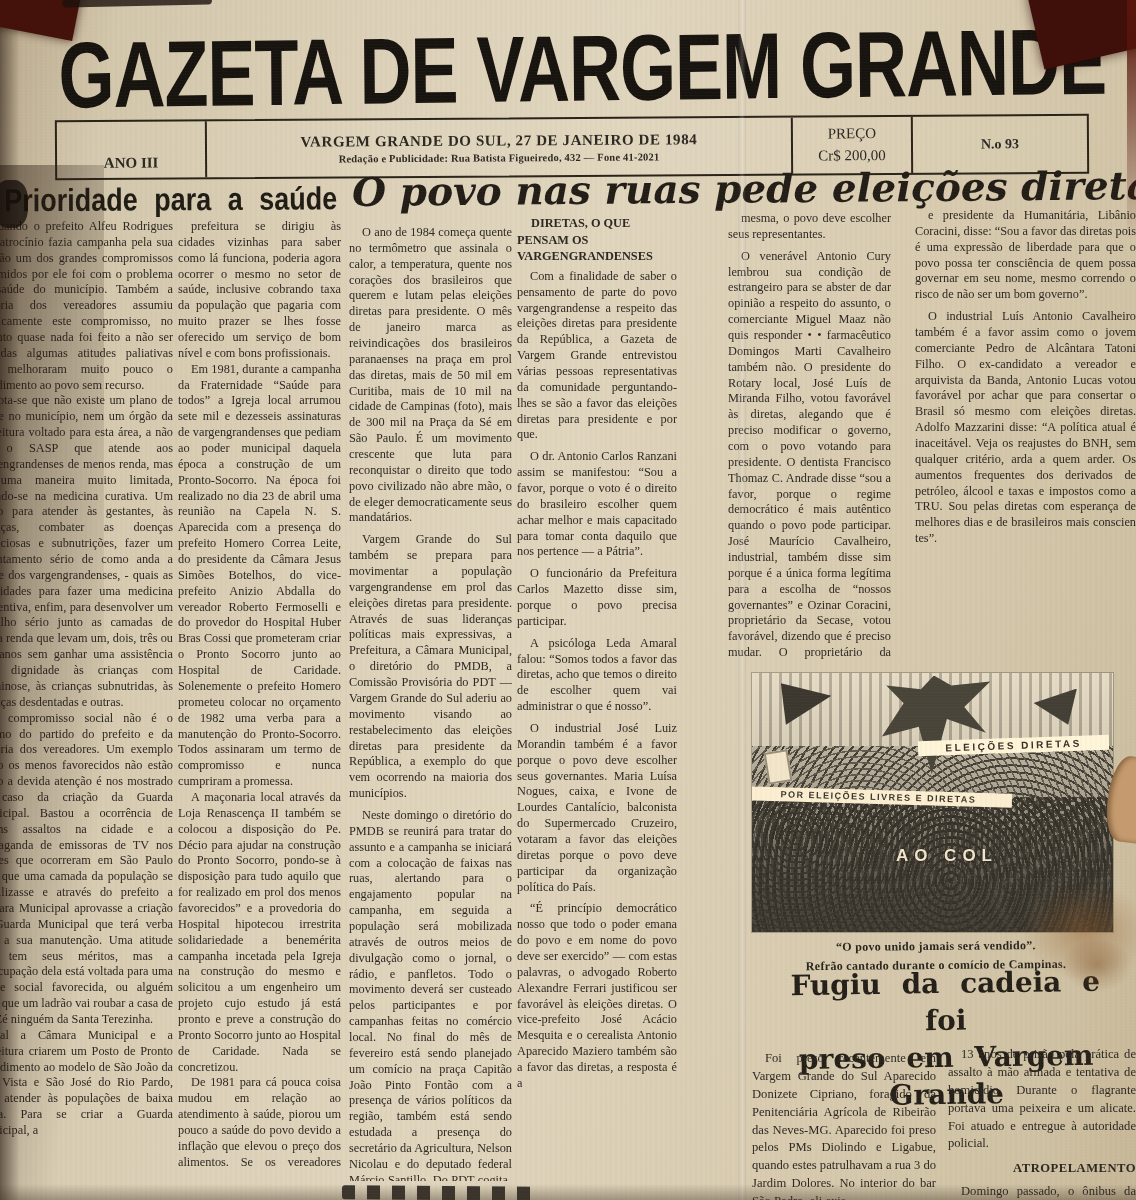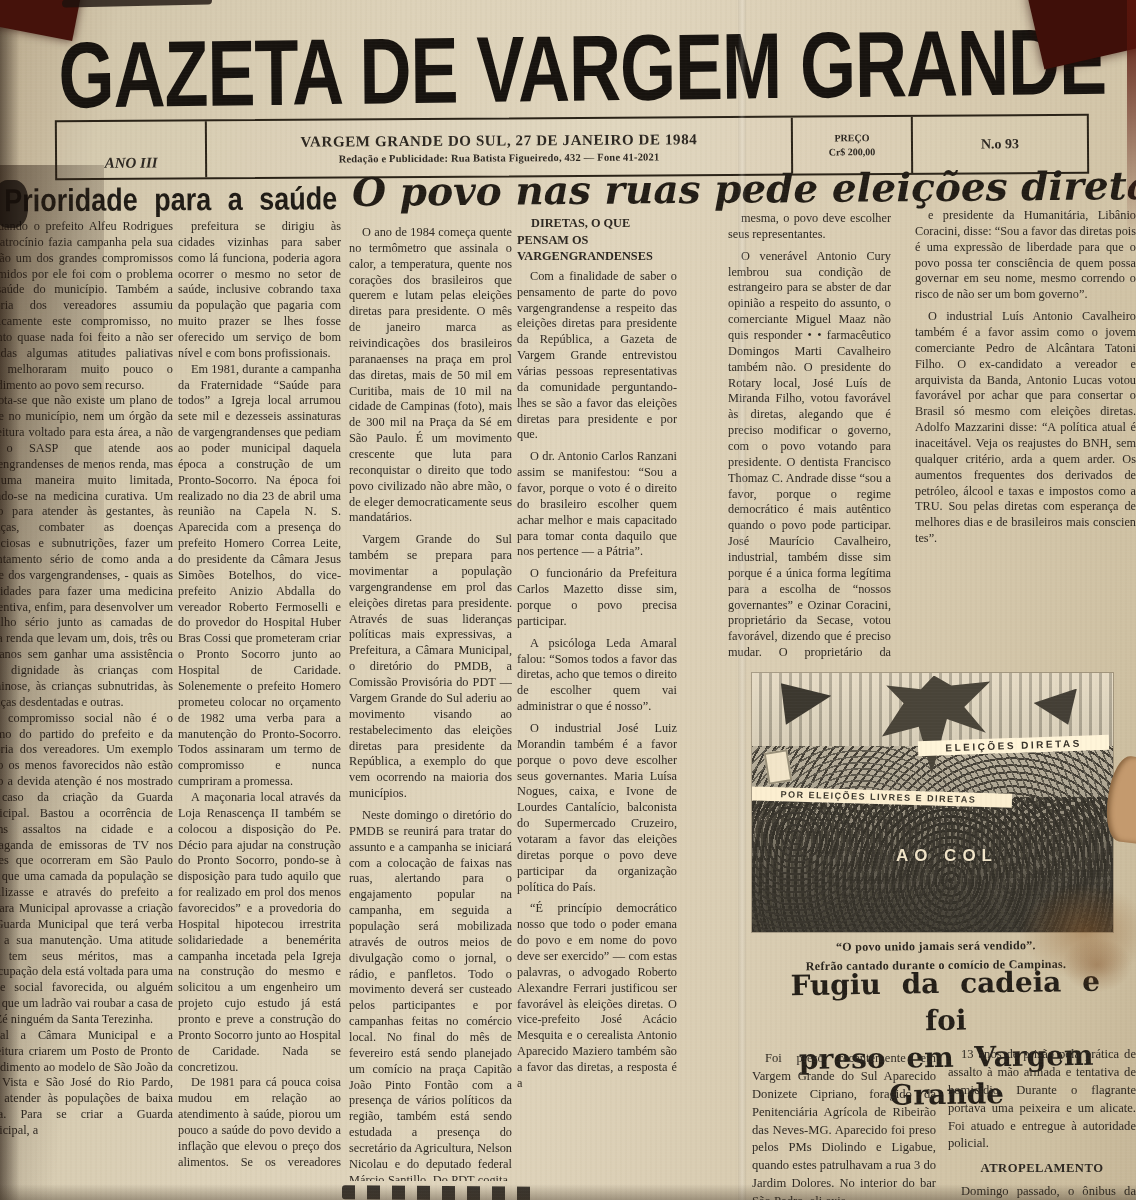--- a/index.html
+++ b/index.html
@@ -15,25 +15,25 @@
   .masthead{
     left:58px;top:22px;width:1020px;height:96px;white-space:nowrap;
     font-family:"Liberation Sans",sans-serif;font-weight:900;font-size:72px;letter-spacing:-1px;
     color:#17130f;transform:scaleY(1.3) rotate(-0.6deg);transform-origin:left top;
   }
   .infobox{
     left:55px;top:117px;width:1030px;height:56px;border:2px solid #2a2318;display:flex;
     align-items:stretch;background:rgba(255,250,235,0.06);transform:rotate(-0.35deg);
   }
   .ib-cell{display:flex;flex-direction:column;justify-content:center;align-items:center;}
-  .ib-ano{width:148px;border-right:2px solid #2a2318;font-weight:bold;font-size:15px;padding-top:26px;font-style:italic;}
+  .ib-ano{width:148px;border-right:2px solid #2a2318;font-weight:bold;font-size:15px;padding-top:26px;}
   .ib-mid{flex:1;border-right:2px solid #2a2318;}
   .ib-date{font-weight:bold;font-size:15px;letter-spacing:.6px;}
   .ib-addr{font-weight:bold;font-size:10.5px;margin-top:3px;letter-spacing:.2px;}
-  .ib-price{width:118px;border-right:2px solid #2a2318;font-weight:bold;font-size:10px;line-height:1.45;}
+  .ib-price{width:118px;border-right:2px solid #2a2318;font-weight:normal;font-size:15px;line-height:1.45;}
   .ib-num{width:174px;font-weight:bold;font-size:14px;}
   
   .h-left{
     left:4px;top:183px;font-family:"Liberation Sans",sans-serif;font-weight:bold;font-size:27px;
     word-spacing:9px;color:#1f1b15;transform:scaleY(1.18) rotate(-0.3deg);transform-origin:left top;white-space:nowrap;
   }
   .h-main{
     left:352px;top:169px;width:760px;font-family:"DejaVu Serif",serif;font-style:italic;font-weight:600;
     font-size:39px;color:#221d16;white-space:nowrap;transform:rotate(-0.5deg);transform-origin:left top;
   }
@@ -81,21 +81,21 @@
       font:700 9px/14px "Liberation Sans",sans-serif;letter-spacing:1.5px;transform:rotate(1.6deg);}
   .b3{left:30%;top:67%;width:48%;color:#ddd8c6;font:700 17px/1 "Liberation Sans",sans-serif;
       letter-spacing:6px;text-shadow:0 0 3px rgba(10,10,8,.7);}
   .caption{left:756px;top:937px;width:360px;text-align:center;font-weight:bold;font-size:12px;line-height:1.55;
            letter-spacing:.3px;color:#2a251e;transform:rotate(-0.5deg);}
   
   .fugiu-h{left:768px;top:966px;width:356px;text-align:center;font-family:"DejaVu Serif",serif;font-weight:700;
            font-size:28px;line-height:1.32;word-spacing:11px;white-space:pre-line;color:#241f18;transform:rotate(-0.8deg);}
   .fa{position:absolute;z-index:10;font-size:12.6px;line-height:1.42;text-align:justify;overflow:hidden;}
   .fa p{margin:0;text-indent:13px;}
-  .fa .mid{ text-align:center;font-weight:bold;text-indent:0;margin:7px 0 5px;letter-spacing:.5px;}
+  .fa .mid{ text-align:right;font-weight:bold;text-indent:0;margin:7px 0 5px;letter-spacing:.5px;}
   .faA{left:752px;top:1050px;width:184px;height:150px;}
   .faB{left:948px;top:1046px;width:188px;height:154px;}
   
   .corner-tl{left:-22px;top:-20px;width:100px;height:52px;background:#45120b;transform:rotate(11deg);box-shadow:0 0 10px rgba(40,10,6,.7);}
   .top-strip{left:62px;top:-2px;width:150px;height:8px;background:rgba(28,18,12,.8);border-radius:4px;transform:rotate(-1.2deg);}
   .corner-tr{right:-28px;top:-22px;width:130px;height:78px;background:#3f0f09;transform:rotate(-13deg);box-shadow:0 0 12px rgba(40,10,6,.7);}
   .right-strip{right:0;top:0;width:9px;height:240px;background:linear-gradient(#58150c,rgba(88,21,12,0));}
   .left-dark1{left:0;top:0;width:20px;height:100%;background:linear-gradient(90deg,rgba(32,20,12,.55),rgba(32,20,12,0));}
   .left-dark2{left:0;top:165px;width:104px;height:1035px;background:linear-gradient(97deg,rgba(38,24,14,.5),rgba(38,24,14,.22) 42%,rgba(38,24,14,0) 78%);}
   .left-blob{left:-6px;top:180px;width:34px;height:48px;background:rgba(20,14,9,.75);border-radius:40%;}

